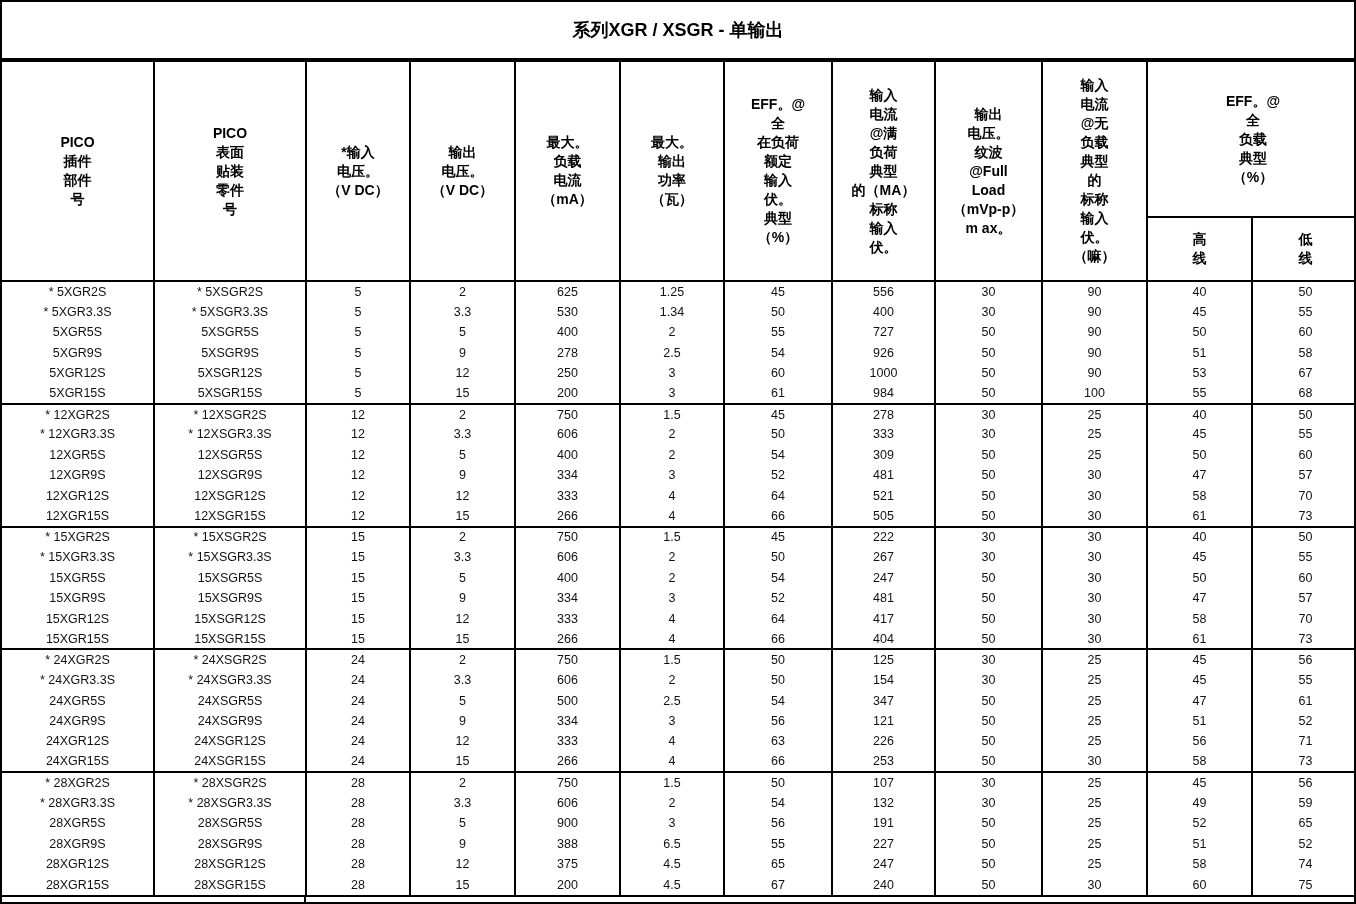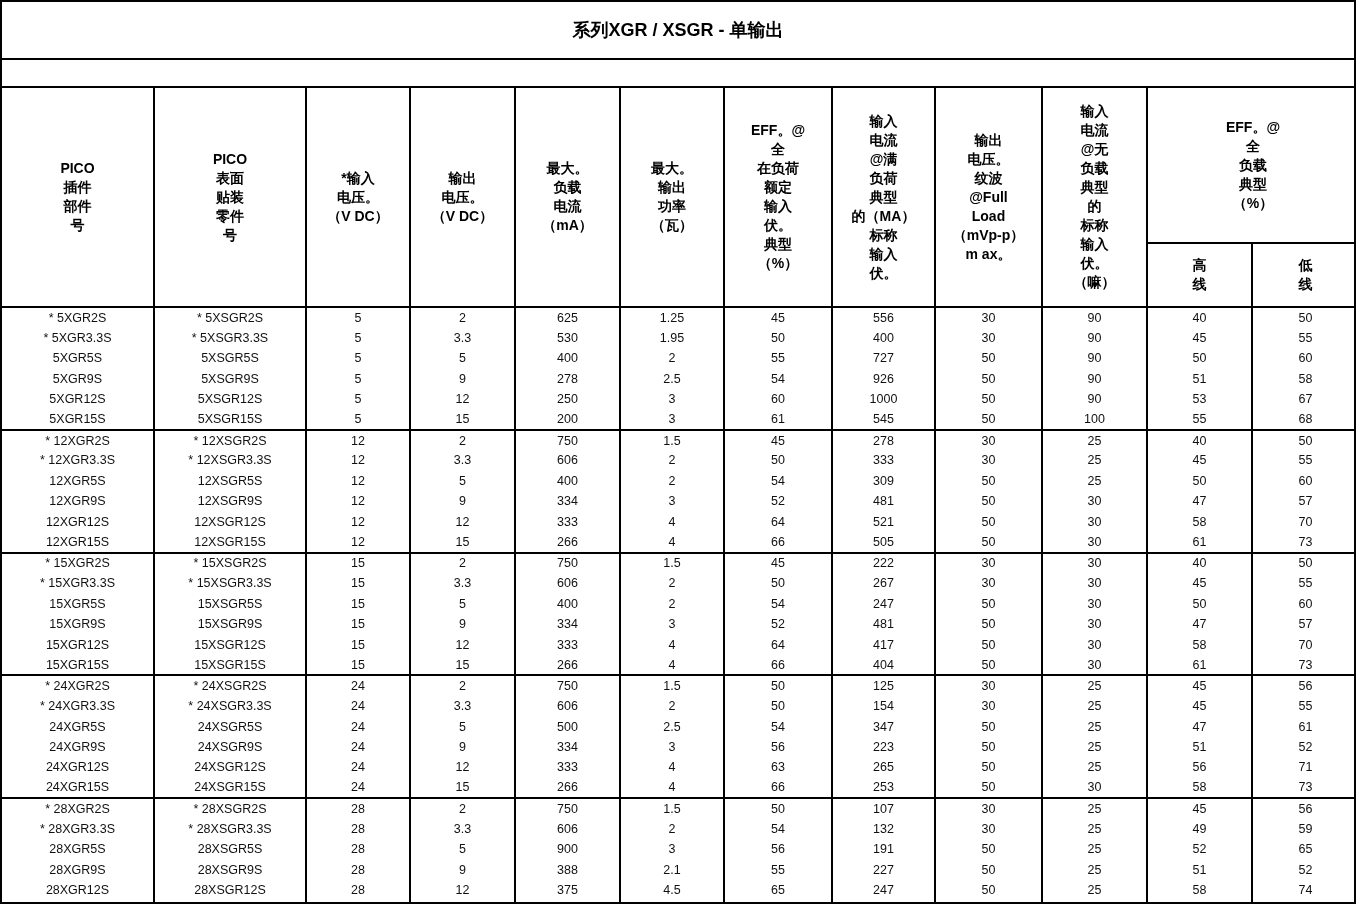--- a/index.html
+++ b/index.html
@@ -1,21 +1,21 @@
 <!DOCTYPE html>
 <html><head>
 <meta charset="utf-8">
 <style>
   * { margin:0; padding:0; box-sizing:border-box; }
   html,body { background:#fff; }
   body { width:1356px; height:904px; font-family:"Liberation Sans","DejaVu Sans",sans-serif; }
   .page {
     position:relative; width:1356px; height:904px;
     border:2px solid #000; background:#fff;
-    display:flex; flex-direction:column;gap:26px;
+    display:flex; flex-direction:column;
   }
   .title-row {
     height:58px; flex:0 0 58px;
     display:flex; align-items:center; justify-content:center;
     font-size:18px; font-weight:700; color:#000;
     border-bottom:2px solid #000;
   }
   table.spec {
     width:100%; flex:0 0 835px; height:835px;
     border-collapse:collapse; table-layout:fixed;
@@ -148,21 +148,21 @@
           <td>90</td>
           <td>40</td>
           <td>50</td>
         </tr>
         <tr>
           <td>* 5XGR3.3S</td>
           <td>* 5XSGR3.3S</td>
           <td>5</td>
           <td>3.3</td>
           <td>530</td>
-          <td>1.95</td>
+          <td>1.34</td>
           <td>50</td>
           <td>400</td>
           <td>30</td>
           <td>90</td>
           <td>45</td>
           <td>55</td>
         </tr>
         <tr>
           <td>5XGR5S</td>
           <td>5XSGR5S</td>
@@ -206,21 +206,21 @@
           <td>67</td>
         </tr>
         <tr>
           <td>5XGR15S</td>
           <td>5XSGR15S</td>
           <td>5</td>
           <td>15</td>
           <td>200</td>
           <td>3</td>
           <td>61</td>
-          <td>545</td>
+          <td>984</td>
           <td>50</td>
           <td>100</td>
           <td>55</td>
           <td>68</td>
         </tr>
       </tbody>
       <tbody>
         <tr>
           <td>* 12XGR2S</td>
           <td>* 12XSGR2S</td>
@@ -436,35 +436,35 @@
           <td>61</td>
         </tr>
         <tr>
           <td>24XGR9S</td>
           <td>24XSGR9S</td>
           <td>24</td>
           <td>9</td>
           <td>334</td>
           <td>3</td>
           <td>56</td>
-          <td>223</td>
+          <td>121</td>
           <td>50</td>
           <td>25</td>
           <td>51</td>
           <td>52</td>
         </tr>
         <tr>
           <td>24XGR12S</td>
           <td>24XSGR12S</td>
           <td>24</td>
           <td>12</td>
           <td>333</td>
           <td>4</td>
           <td>63</td>
-          <td>265</td>
+          <td>226</td>
           <td>50</td>
           <td>25</td>
           <td>56</td>
           <td>71</td>
         </tr>
         <tr>
           <td>24XGR15S</td>
           <td>24XSGR15S</td>
           <td>24</td>
           <td>15</td>
@@ -520,21 +520,21 @@
           <td>25</td>
           <td>52</td>
           <td>65</td>
         </tr>
         <tr>
           <td>28XGR9S</td>
           <td>28XSGR9S</td>
           <td>28</td>
           <td>9</td>
           <td>388</td>
-          <td>2.1</td>
+          <td>6.5</td>
           <td>55</td>
           <td>227</td>
           <td>50</td>
           <td>25</td>
           <td>51</td>
           <td>52</td>
         </tr>
         <tr>
           <td>28XGR12S</td>
           <td>28XSGR12S</td>

